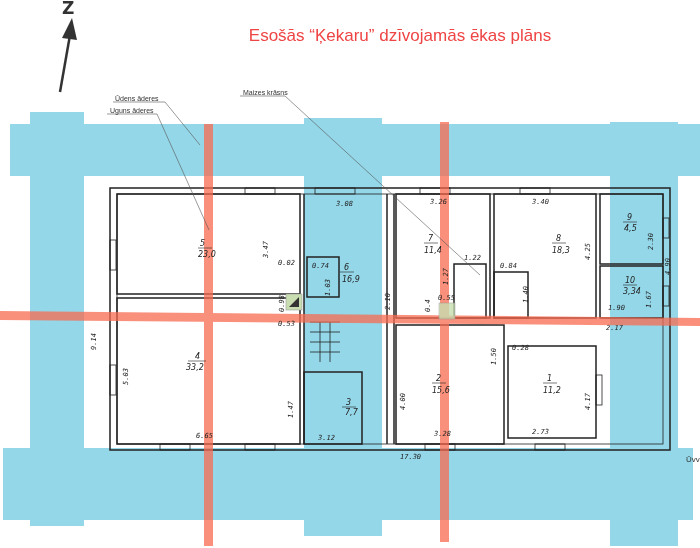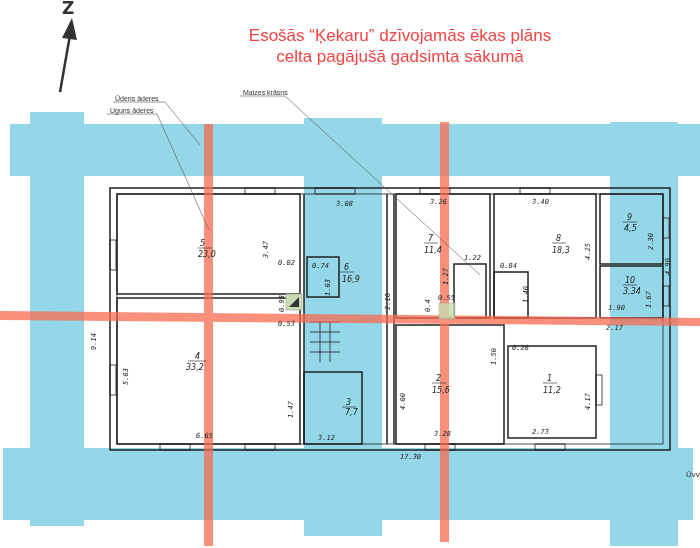--- a/index.html
+++ b/index.html
@@ -10,21 +10,20 @@
   svg.plan{position:absolute;left:0;top:0;}
   .callout{position:absolute;font-size:7px;color:#333;white-space:nowrap;}
   .dim{font-family:"DejaVu Sans Mono",monospace;font-style:italic;fill:#222;font-size:7px;}
   .room{font-family:"DejaVu Sans",sans-serif;font-style:italic;fill:#222;font-size:8px;}
 </style>
 </head>
 <body>
 
 <div class="title">
   <div>Esošās “Ķekaru” dzīvojamās ēkas plāns</div>
-  <div>celta pagājušā gadsimta sākumā</div>
 </div>
 
 <div class="north-label">Z</div>
 <svg class="north" width="40" height="100" viewBox="0 0 40 100">
   <line x1="8" y1="92" x2="18" y2="35" stroke="#333" stroke-width="2.5"></line>
   <polygon points="20,18 10,38 25,40" fill="#333"></polygon>
 </svg>
 
 <svg class="plan" width="700" height="548" viewBox="0 0 700 548">
 
@@ -188,13 +187,13 @@
     <text class="dim" transform="translate(496,365) rotate(-90)">1.50</text>
     <text class="dim" transform="translate(293,418) rotate(-90)">1.47</text>
     <text class="dim" transform="translate(405,410) rotate(-90)">4.00</text>
     <text class="dim" transform="translate(590,410) rotate(-90)">4.17</text>
   </g>
 </svg>
 
 <div class="callout" style="left:115px;top:95px;">Ūdens āderes</div>
 <div class="callout" style="left:110px;top:107px;">Uguns āderes</div>
 <div class="callout" style="left:243px;top:89px;">Maizes krāsns</div>
-<div class="callout" style="left:686px;top:470px;font-size:8px;">Ūvv</div>
+<div class="callout" style="left:686px;top:455px;font-size:8px;">Ūvv</div>
 
 </body></html>

